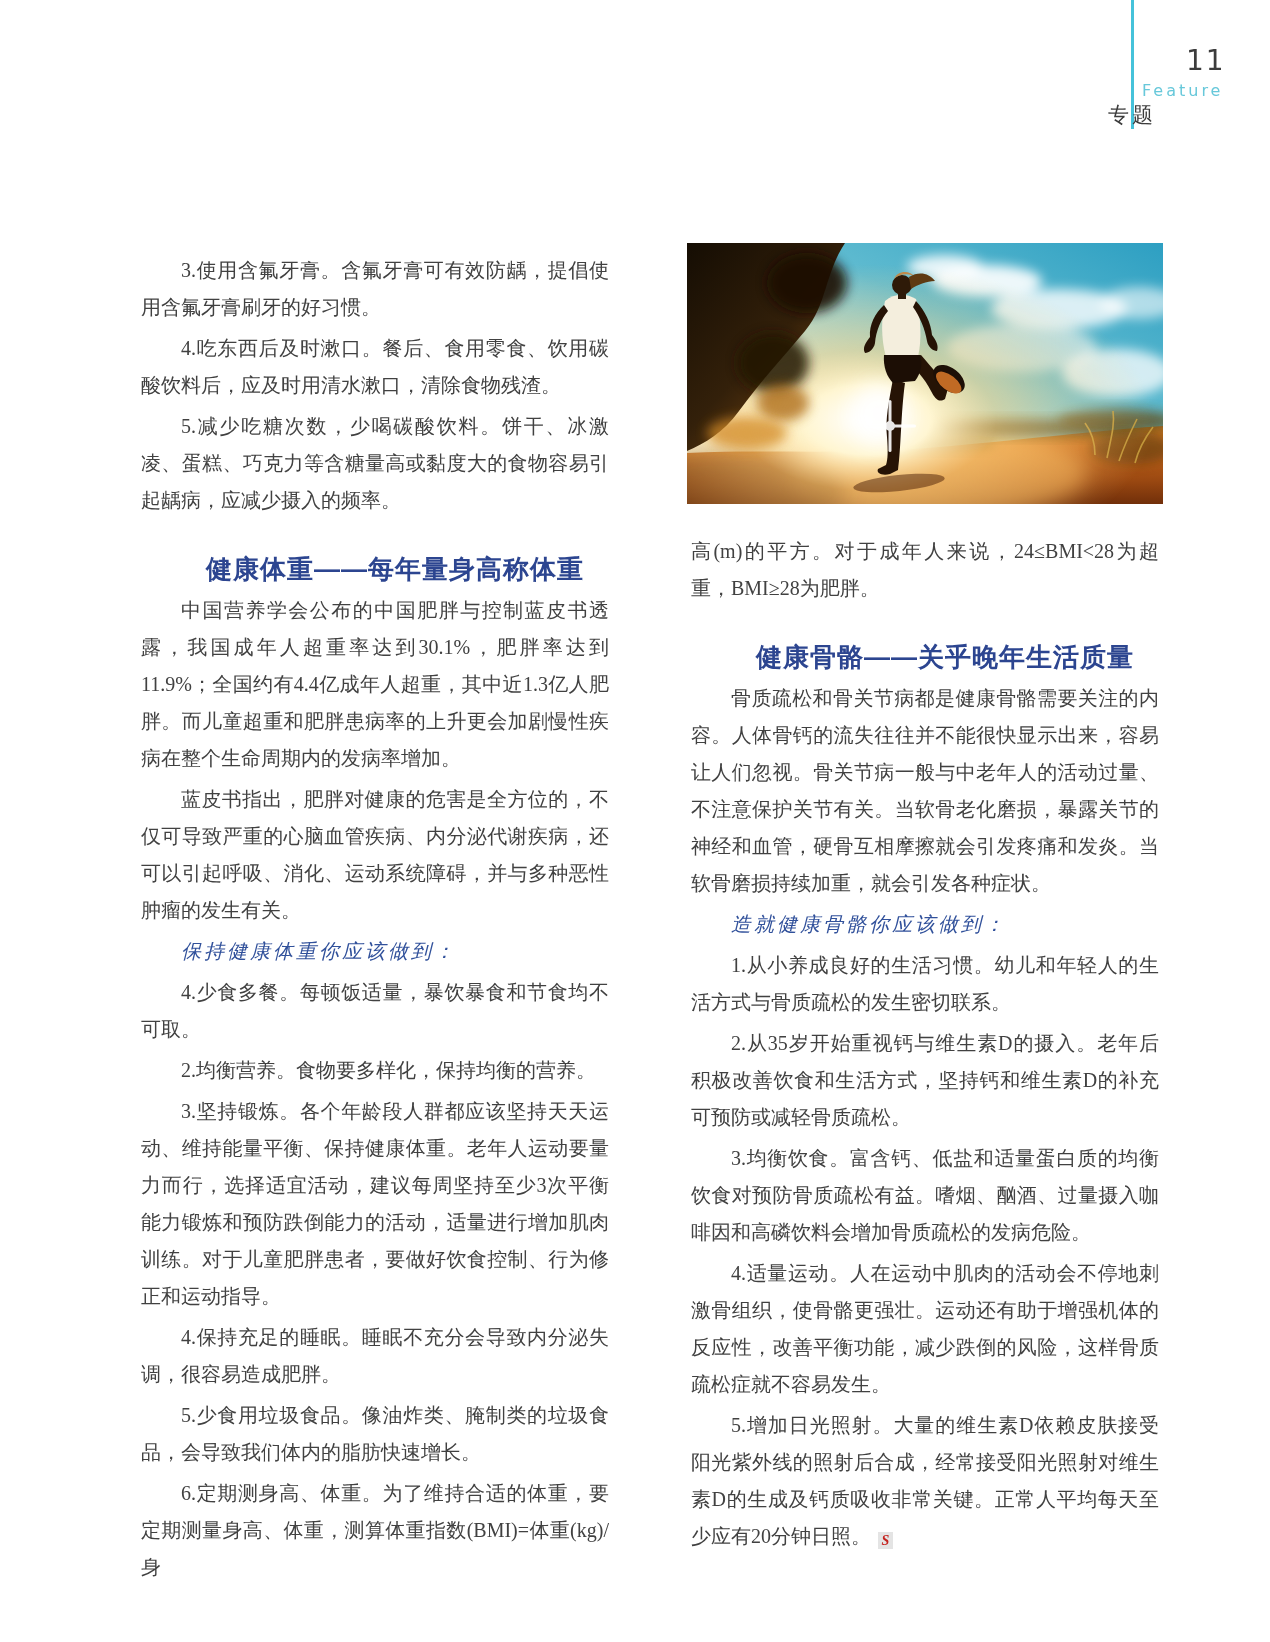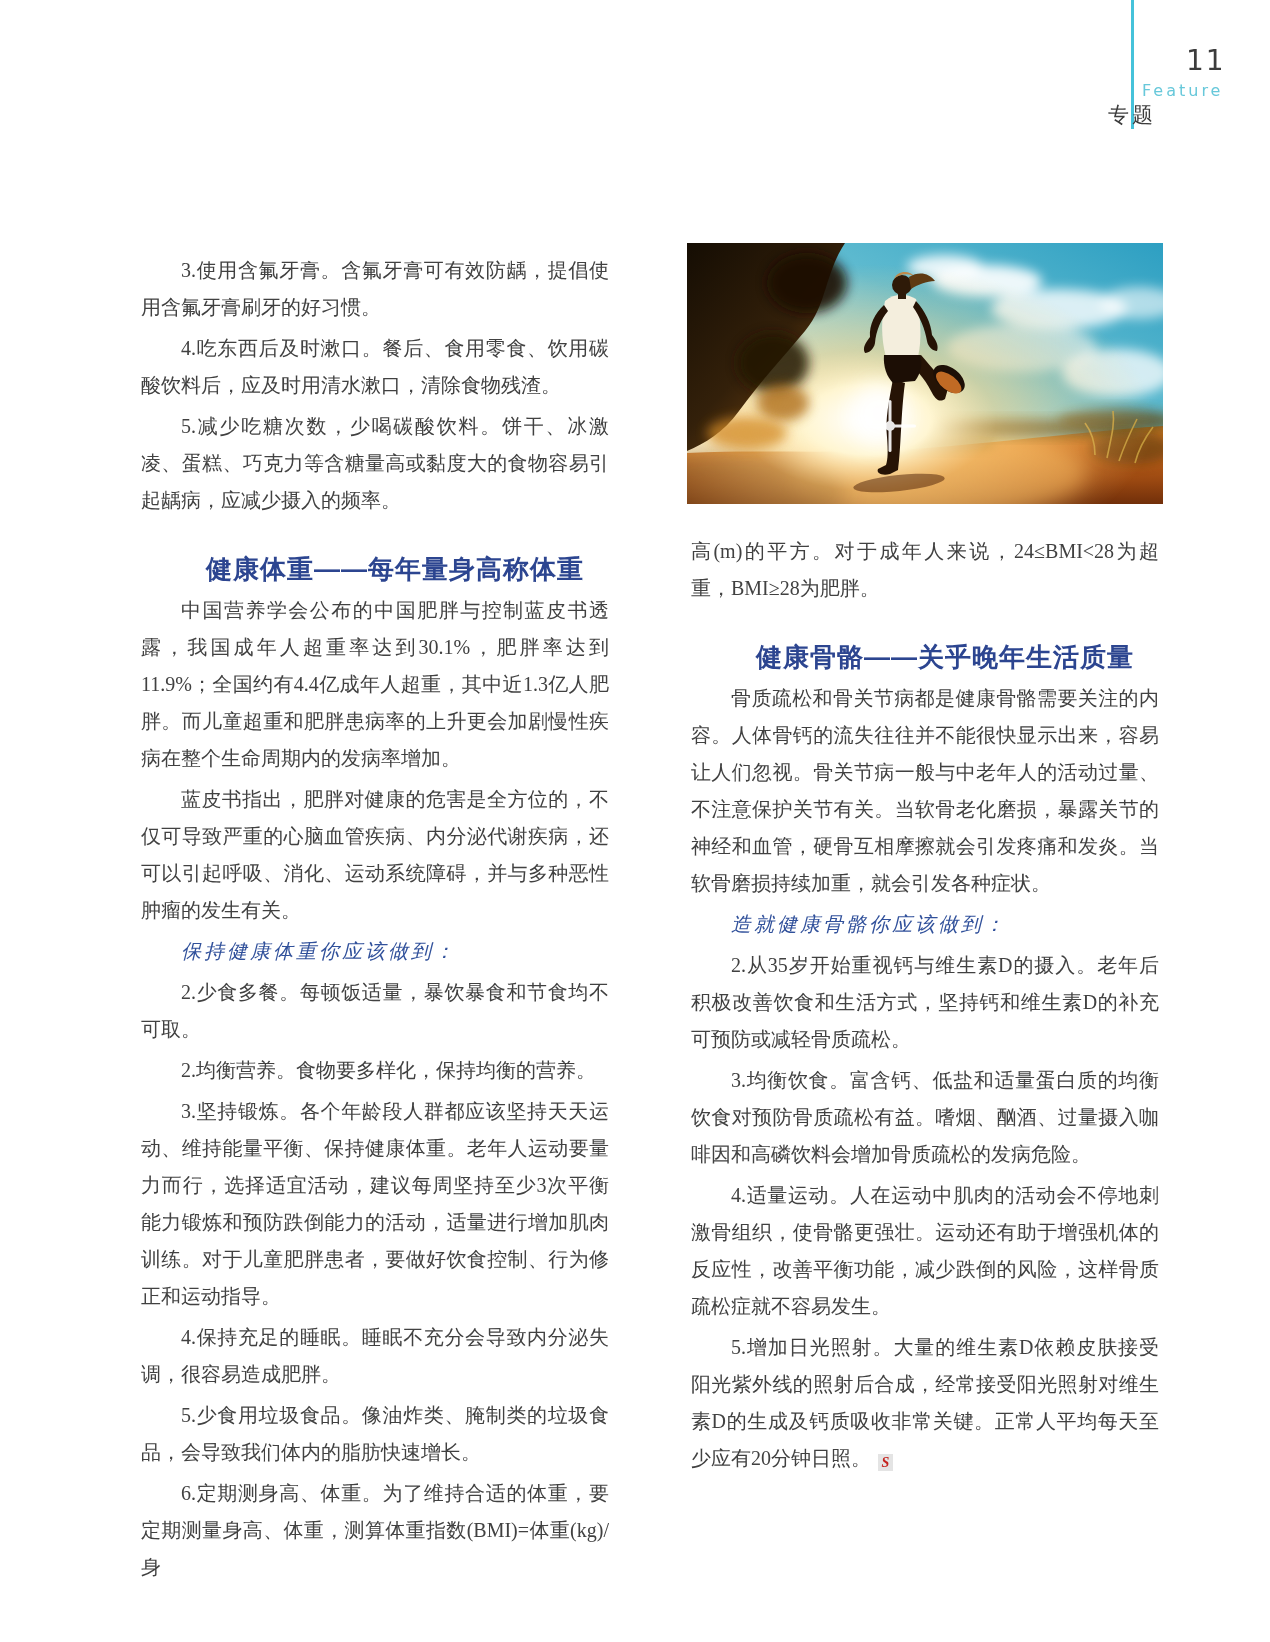--- a/index.html
+++ b/index.html
@@ -148,33 +148,34 @@
   </figure>
 
   <section class="col left-col">
     <p>3.使用含氟牙膏。含氟牙膏可有效防龋，提倡使用含氟牙膏刷牙的好习惯。</p>
     <p>4.吃东西后及时漱口。餐后、食用零食、饮用碳酸饮料后，应及时用清水漱口，清除食物残渣。</p>
     <p>5.减少吃糖次数，少喝碳酸饮料。饼干、冰激凌、蛋糕、巧克力等含糖量高或黏度大的食物容易引起龋病，应减少摄入的频率。</p>
     <h2 class="h2">健康体重——每年量身高称体重</h2>
     <p>中国营养学会公布的中国肥胖与控制蓝皮书透露，我国成年人超重率达到30.1%，肥胖率达到11.9%；全国约有4.4亿成年人超重，其中近1.3亿人肥胖。而儿童超重和肥胖患病率的上升更会加剧慢性疾病在整个生命周期内的发病率增加。</p>
     <p>蓝皮书指出，肥胖对健康的危害是全方位的，不仅可导致严重的心脑血管疾病、内分泌代谢疾病，还可以引起呼吸、消化、运动系统障碍，并与多种恶性肿瘤的发生有关。</p>
     <p class="sub">保持健康体重你应该做到：</p>
-    <p>2.少食多餐。每顿饭适量，暴饮暴食和节食均不可取。</p>
+    <p>4.少食多餐。每顿饭适量，暴饮暴食和节食均不可取。</p>
     <p>2.均衡营养。食物要多样化，保持均衡的营养。</p>
     <p>3.坚持锻炼。各个年龄段人群都应该坚持天天运动、维持能量平衡、保持健康体重。老年人运动要量力而行，选择适宜活动，建议每周坚持至少3次平衡能力锻炼和预防跌倒能力的活动，适量进行增加肌肉训练。对于儿童肥胖患者，要做好饮食控制、行为修正和运动指导。</p>
     <p>4.保持充足的睡眠。睡眠不充分会导致内分泌失调，很容易造成肥胖。</p>
     <p>5.少食用垃圾食品。像油炸类、腌制类的垃圾食品，会导致我们体内的脂肪快速增长。</p>
     <p>6.定期测身高、体重。为了维持合适的体重，要定期测量身高、体重，测算体重指数(BMI)=体重(kg)/身</p>
   </section>
 
   <section class="col right-col">
     <p class="cont">高(m)的平方。对于成年人来说，24≤BMI&lt;28为超重，BMI≥28为肥胖。</p>
     <h2 class="h2">健康骨骼——关乎晚年生活质量</h2>
     <p>骨质疏松和骨关节病都是健康骨骼需要关注的内容。人体骨钙的流失往往并不能很快显示出来，容易让人们忽视。骨关节病一般与中老年人的活动过量、不注意保护关节有关。当软骨老化磨损，暴露关节的神经和血管，硬骨互相摩擦就会引发疼痛和发炎。当软骨磨损持续加重，就会引发各种症状。</p>
     <p class="sub">造就健康骨骼你应该做到：</p>
+    <p>1.从小养成良好的生活习惯。幼儿和年轻人的生活方式与骨质疏松的发生密切联系。</p>
     <p>2.从35岁开始重视钙与维生素D的摄入。老年后积极改善饮食和生活方式，坚持钙和维生素D的补充可预防或减轻骨质疏松。</p>
     <p>3.均衡饮食。富含钙、低盐和适量蛋白质的均衡饮食对预防骨质疏松有益。嗜烟、酗酒、过量摄入咖啡因和高磷饮料会增加骨质疏松的发病危险。</p>
     <p>4.适量运动。人在运动中肌肉的活动会不停地刺激骨组织，使骨骼更强壮。运动还有助于增强机体的反应性，改善平衡功能，减少跌倒的风险，这样骨质疏松症就不容易发生。</p>
     <p>
       <span>5.增加日光照射。大量的维生素D依赖皮肤接受阳光紫外线的照射后合成，经常接受阳光照射对维生素D的生成及钙质吸收非常关键。正常人平均每天至少应有20分钟日照。</span><span class="endmark">S</span>
     </p>
   </section>
 
 </div>
 

